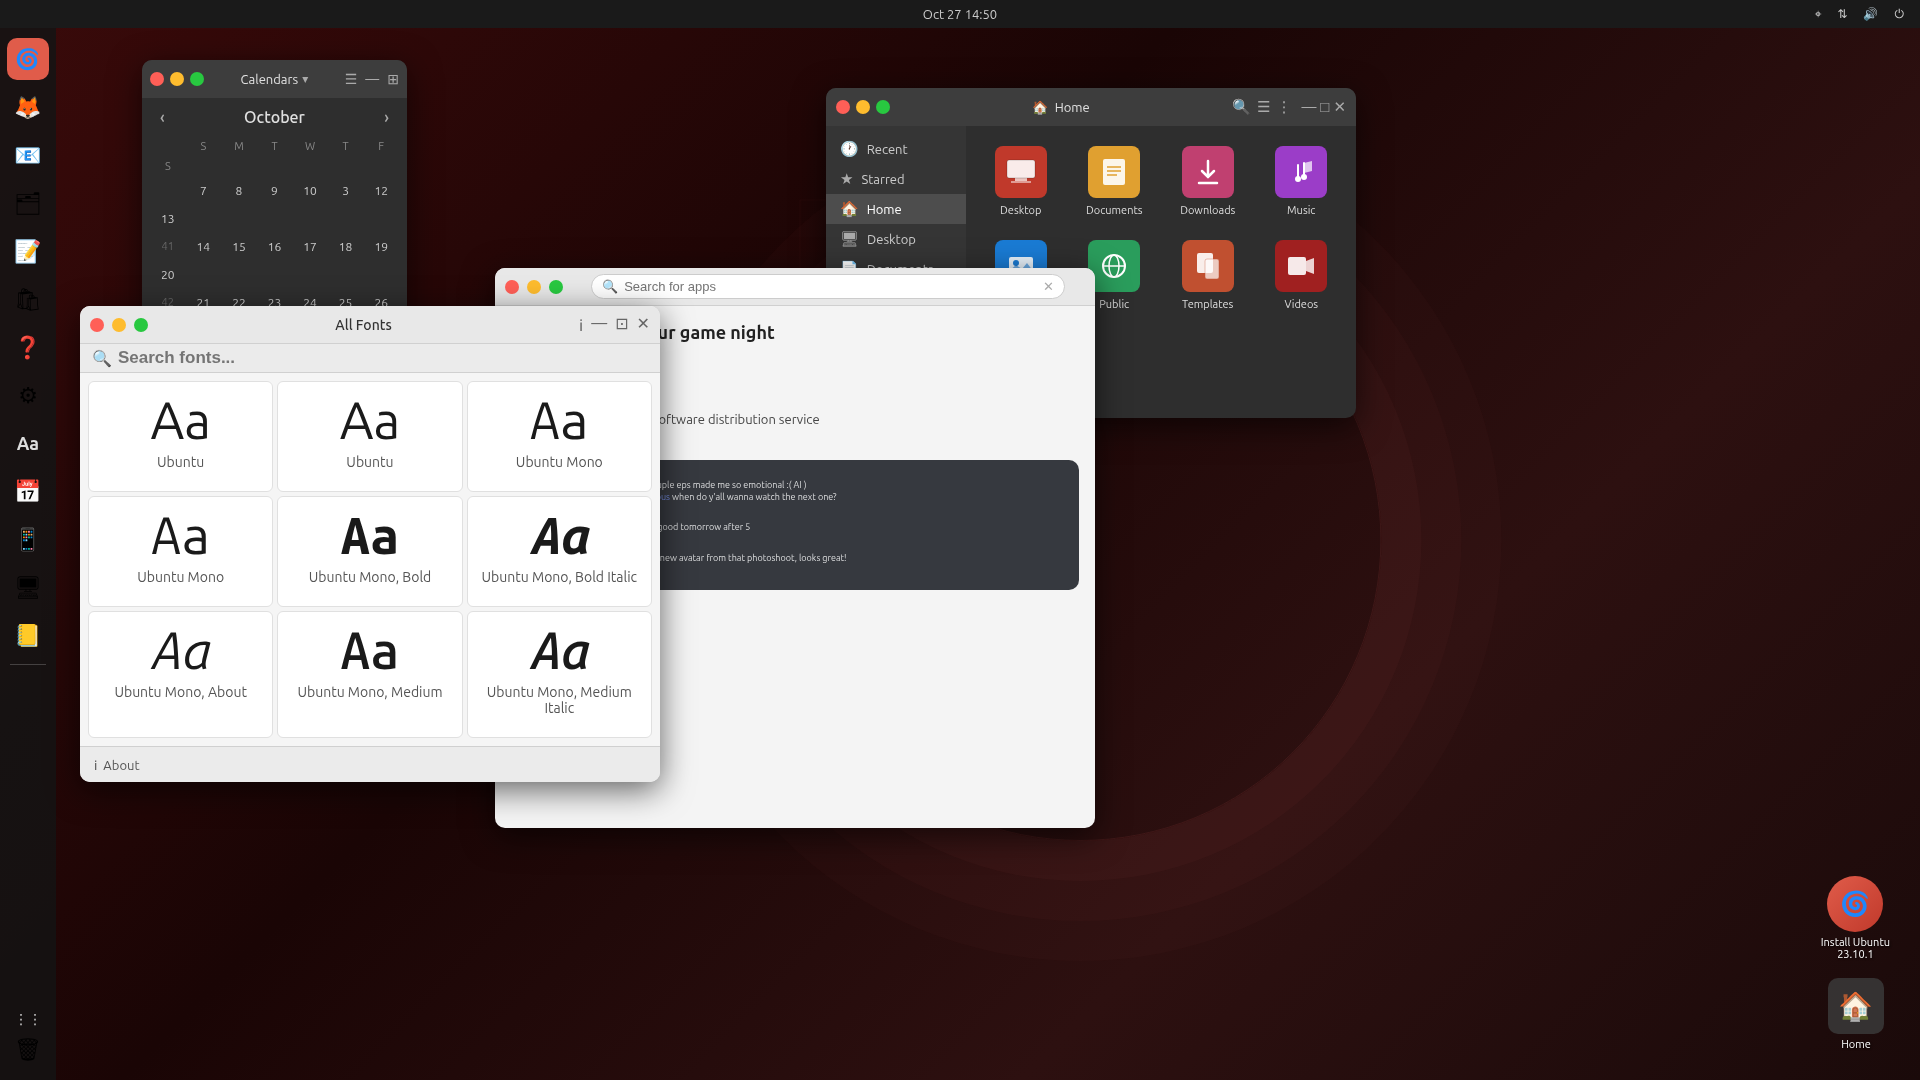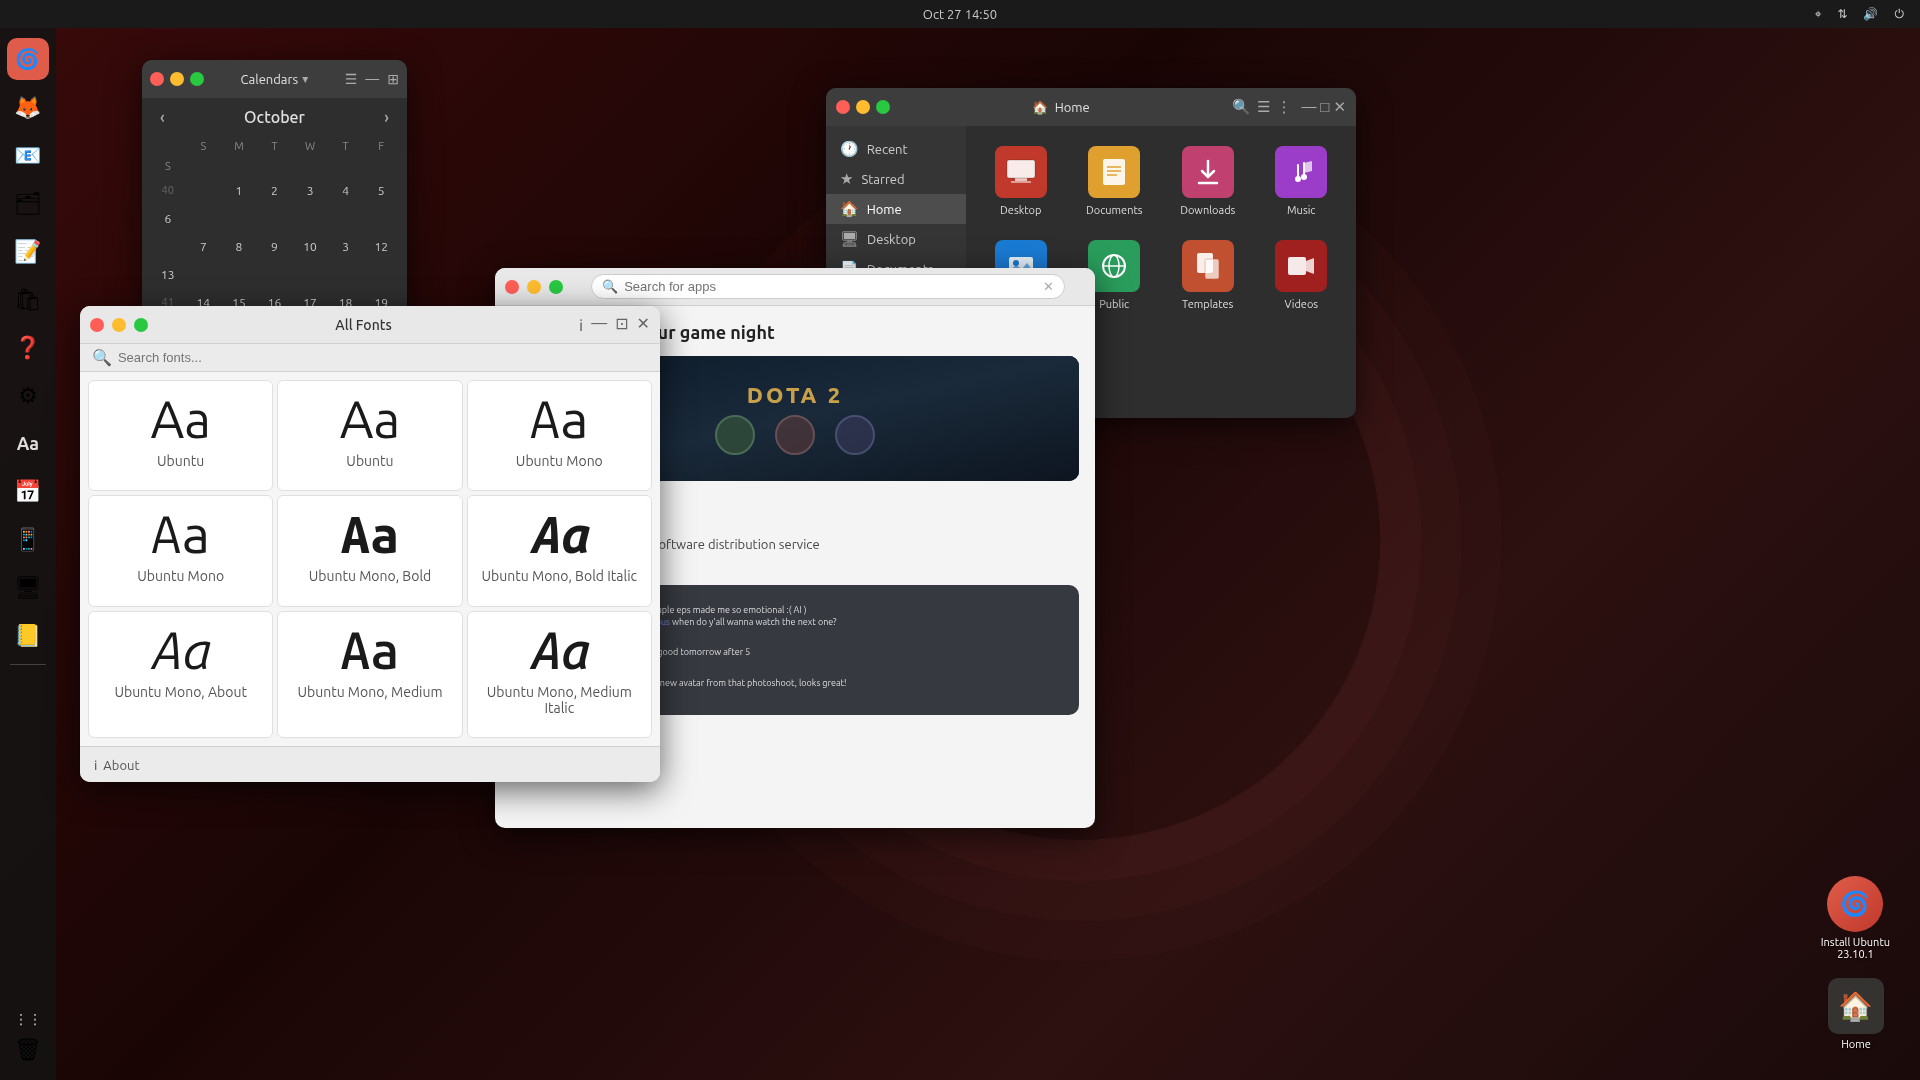--- a/index.html
+++ b/index.html
@@ -348,22 +348,23 @@
       border-bottom: 1px solid #d0d0d0;
       display: flex;
       align-items: center;
       gap: 6px;
     }
     .fonts-search-input {
       flex: 1;
       background: transparent;
       border: none;
       outline: none;
-      font-size: 13px;
+      font-size: 17px;
       color: #404040;
+      font-weight: bold;
     }
     .fonts-grid {
       flex: 1;
       display: grid;
       grid-template-columns: repeat(3, 1fr);
       overflow-y: auto;
       padding: 8px;
       gap: 4px;
       background: #f5f5f5;
     }
@@ -756,30 +757,20 @@
       <div class="cal-header-cell">S</div>
       <div class="cal-header-cell">M</div>
       <div class="cal-header-cell">T</div>
       <div class="cal-header-cell">W</div>
       <div class="cal-header-cell">T</div>
       <div class="cal-header-cell">F</div>
       <div class="cal-header-cell">S</div>
     </div>
 
 
-    <div class="cal-row">
-      <div class="cal-week-num">40</div>
-      <div class="cal-cell other-month"></div>
-      <div class="cal-cell">1</div>
-      <div class="cal-cell">2</div>
-      <div class="cal-cell">3</div>
-      <div class="cal-cell">4</div>
-      <div class="cal-cell">5</div>
-      <div class="cal-cell">6</div>
-    </div>
 
     <div class="cal-row">
       <div class="cal-week-num"></div>
       <div class="cal-cell">7</div>
       <div class="cal-cell">8</div>
       <div class="cal-cell">9</div>
       <div class="cal-cell">10</div>
       <div class="cal-cell">3</div>
       <div class="cal-cell">12</div>
       <div class="cal-cell">13</div>
@@ -1046,33 +1037,20 @@
       <span style="color:#888;font-size:13px;">🔍</span>
       <input class="appstore-search-input" placeholder="Search for apps" style="">
       <span style="color:#aaa;font-size:13px;">✕</span>
     </div>
     <div style="width:12px;"></div>
   </div>
   <div class="appstore-content">
     <div class="appstore-section-title">Everything for your game night</div>
 
     <div class="app-hero">
-      <div class="app-hero-img">
-
-        <div style="position:absolute;inset:0;background:linear-gradient(to bottom right, #0d1b2a, #1a2a3a, #0d1520);display:flex;align-items:center;justify-content:center;">
-          <div style="text-align:center;">
-            <div style="color:#c8a04a;font-weight:900;font-size:22px;letter-spacing:3px;text-transform:uppercase;">DOTA 2</div>
-            <div style="display:flex;gap:20px;margin-top:8px;opacity:0.6;">
-              <div style="width:40px;height:40px;border-radius:50%;background:#3a5a3a;border:2px solid #6a9a6a;"></div>
-              <div style="width:40px;height:40px;border-radius:50%;background:#5a3a3a;border:2px solid #9a6a6a;"></div>
-              <div style="width:40px;height:40px;border-radius:50%;background:#3a3a5a;border:2px solid #6a6a9a;"></div>
-            </div>
-          </div>
-        </div>
-      </div>
     </div>
 
     <div class="app-info">
       <div class="app-name-row">
         <span class="app-name">Steam</span>
       </div>
       <div class="app-publisher">
         <span>Canonical</span>
         <div class="verified-badge">✓</div>
       </div>

